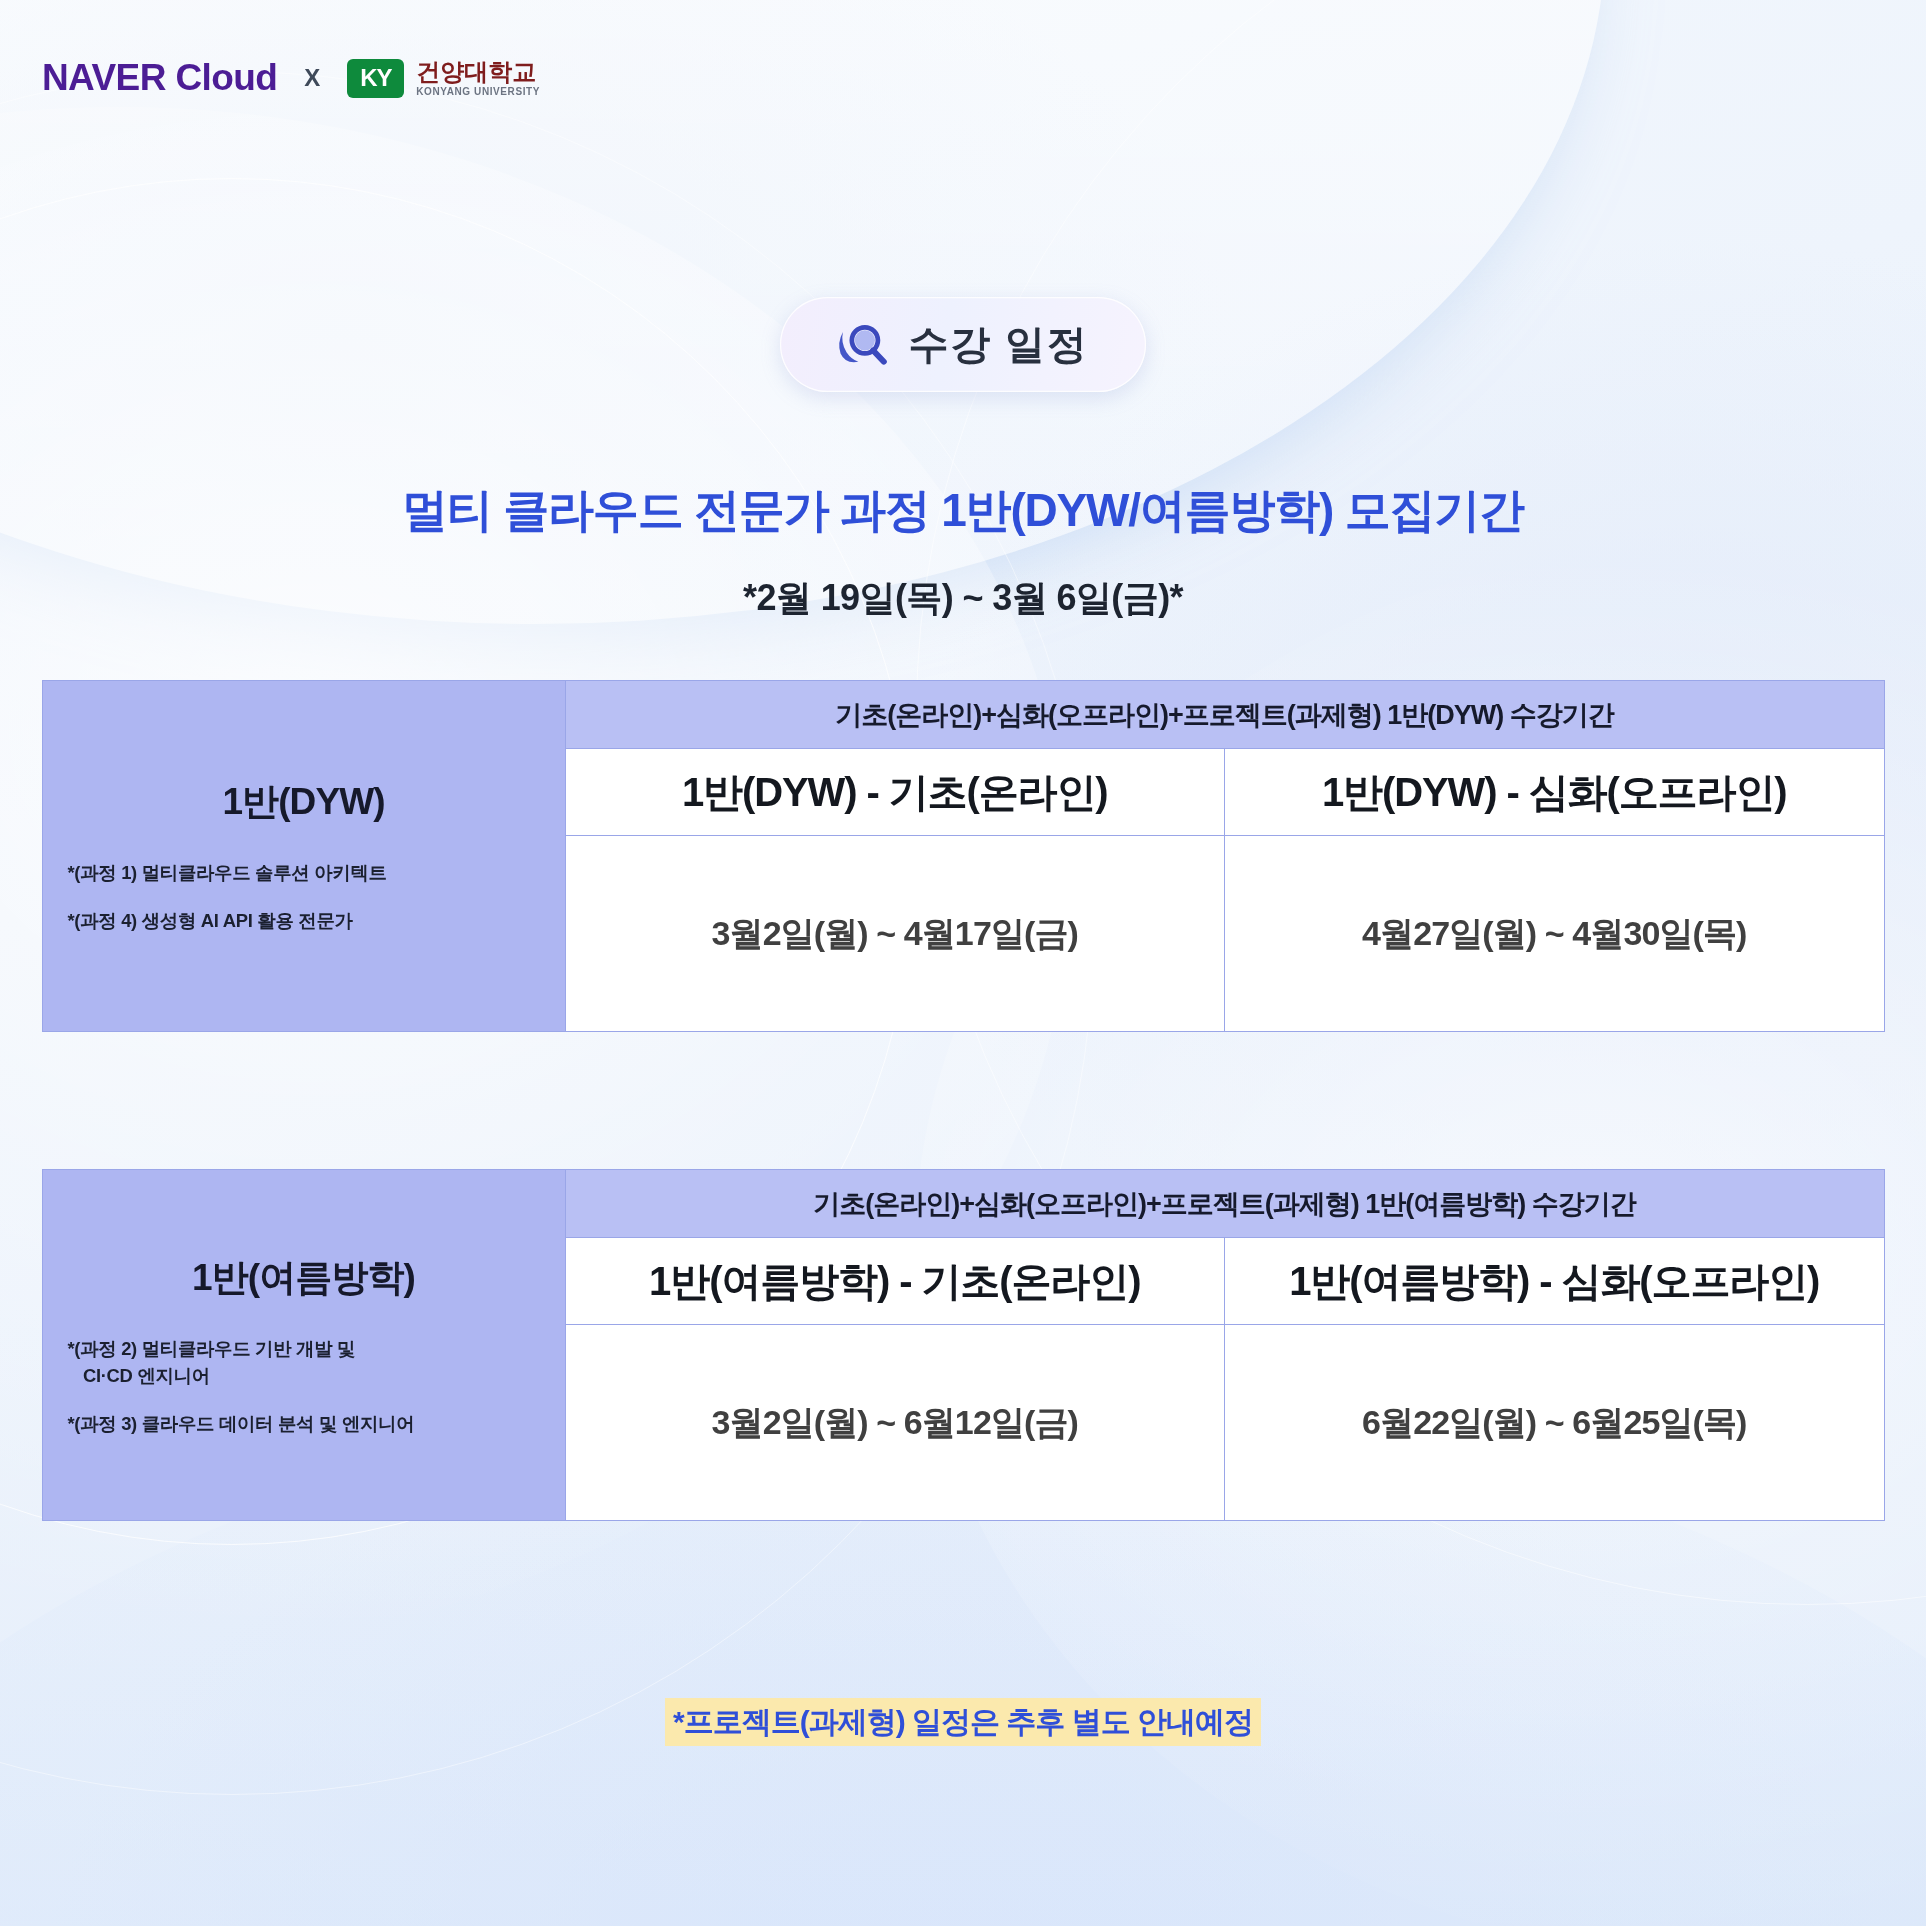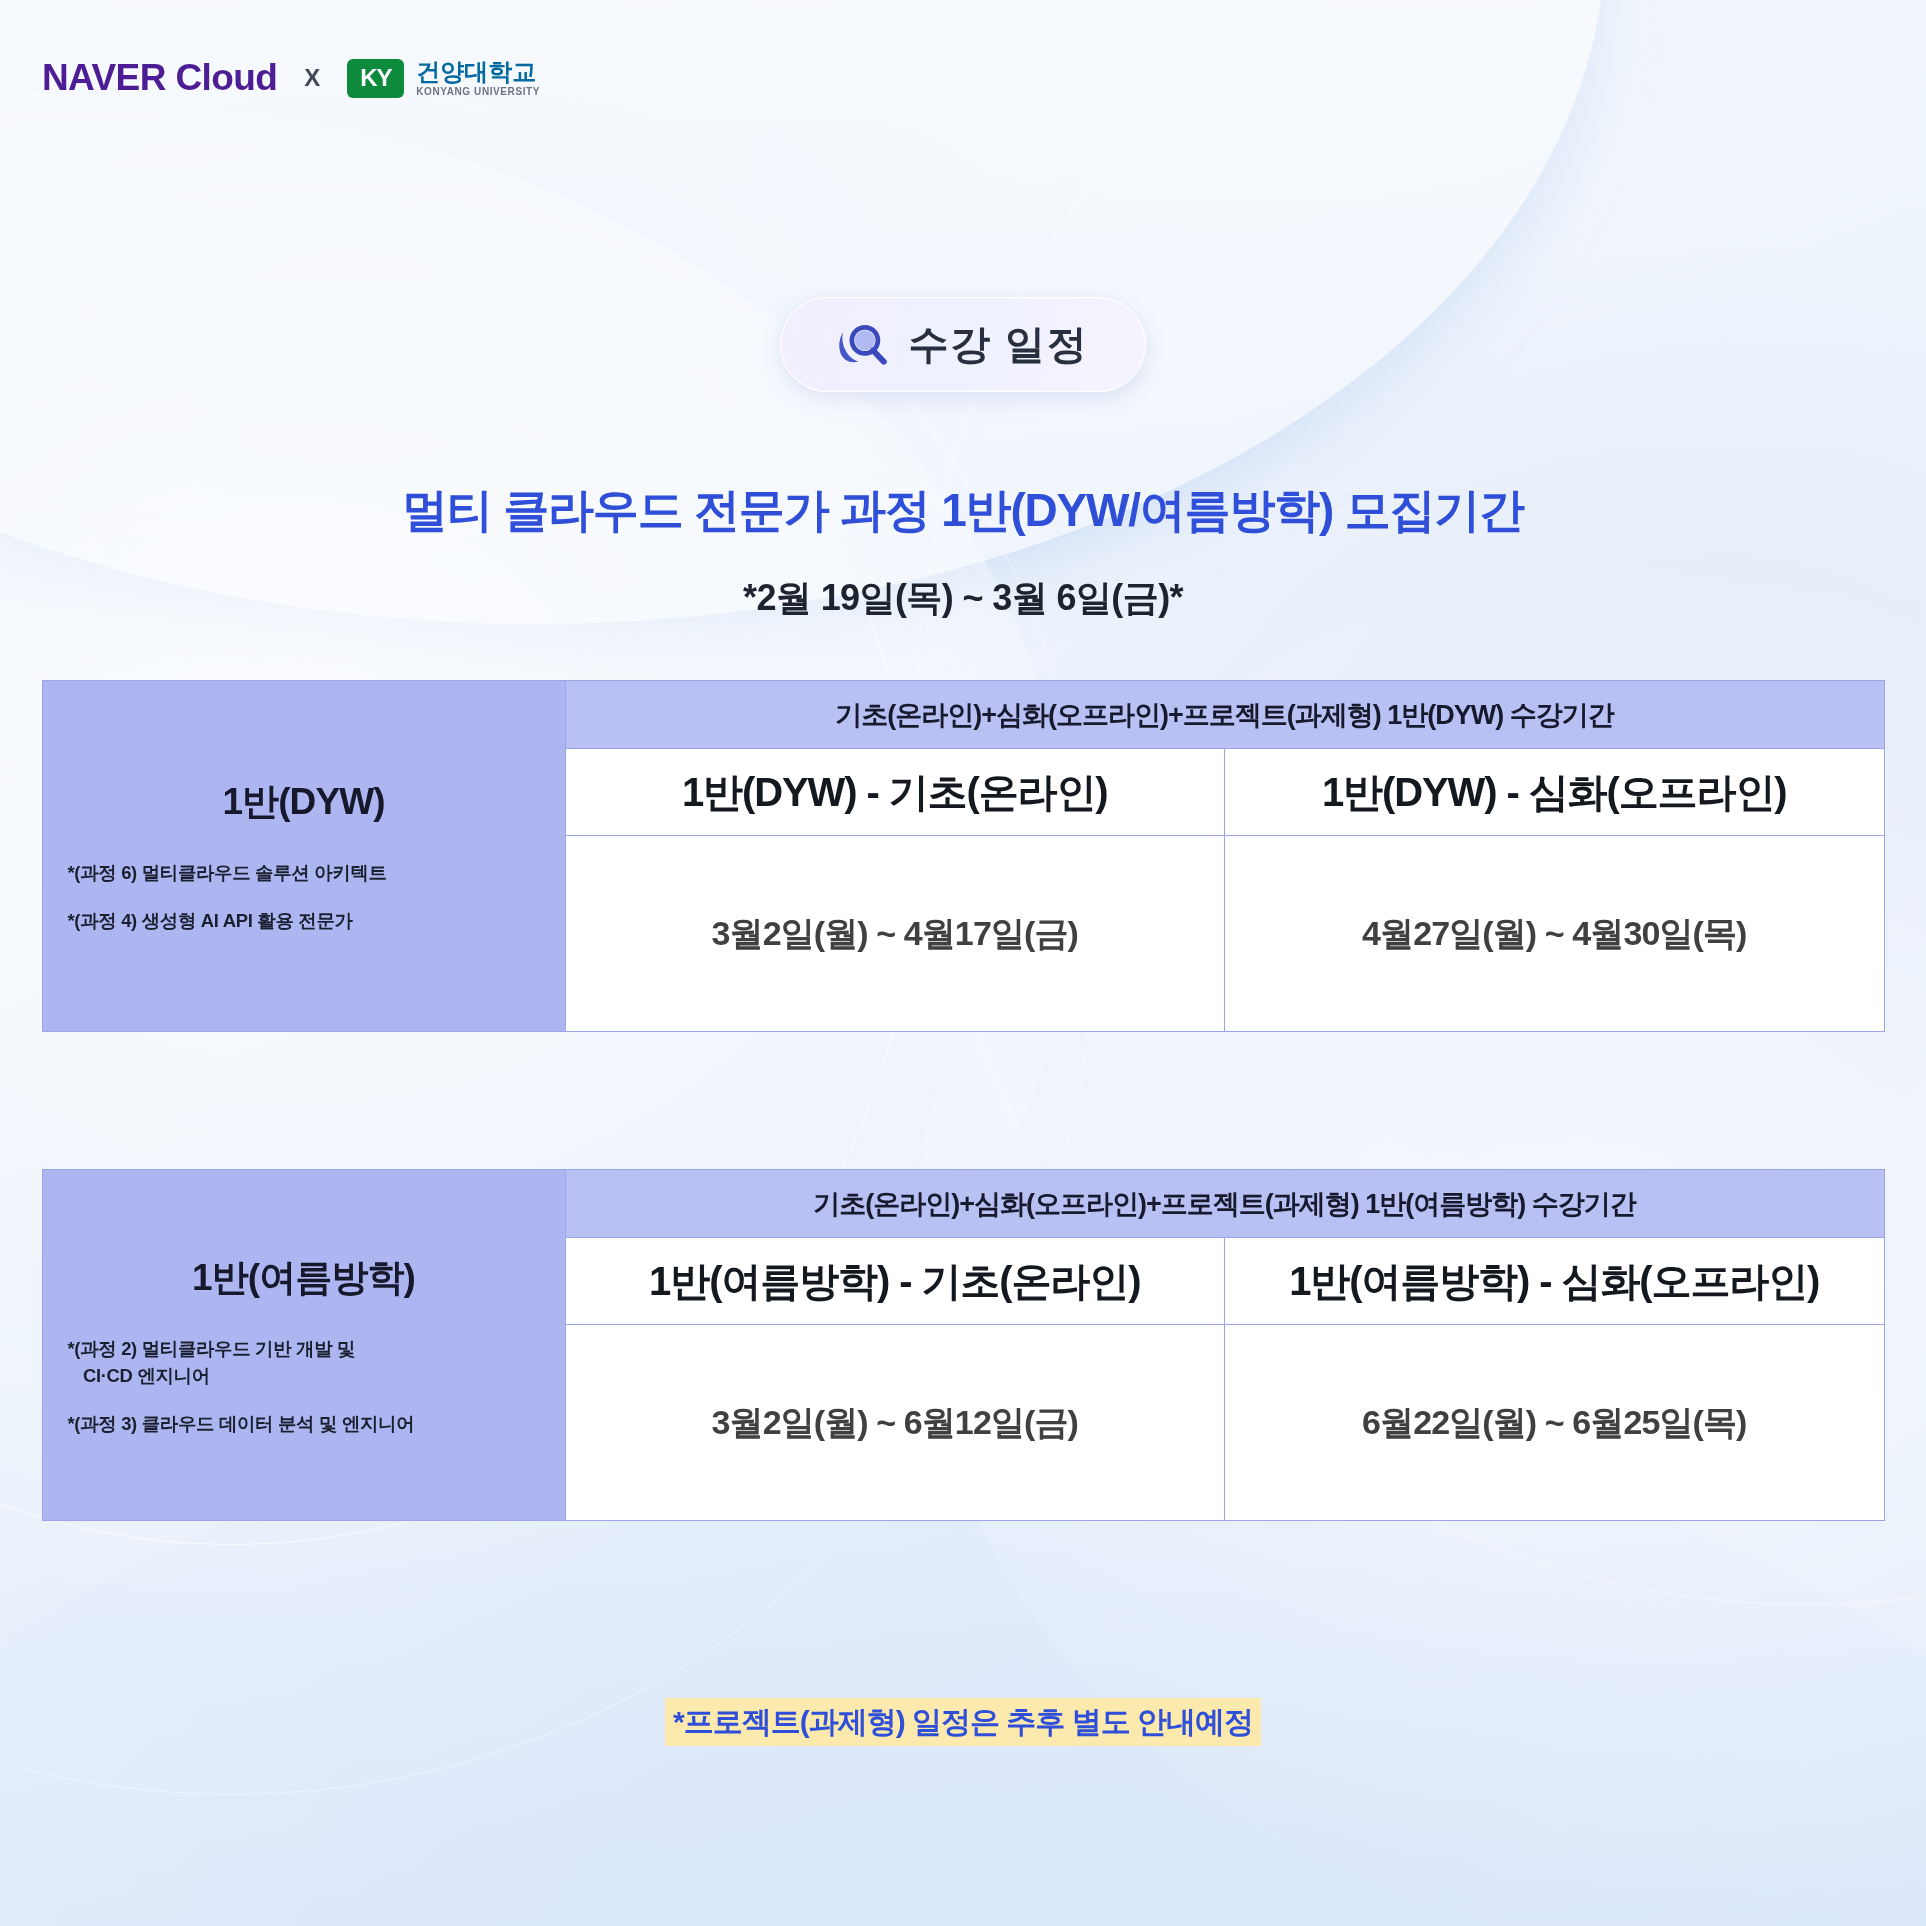--- a/index.html
+++ b/index.html
@@ -78,21 +78,21 @@
     width: 57px; height: 39px;
     background: #0e8a3c;
     border-radius: 6px;
     color: #ffffff;
     font-weight: 800;
     font-size: 24px;
     display: flex; align-items: center; justify-content: center;
     letter-spacing: -1.2px;
   }
   .ky-text { line-height: 1.05; }
-  .ky-kr { font-size: 24px; font-weight: 700; color: #0369a1; }
+  .ky-kr { font-size: 24px; font-weight: 700; color: #7f1d1d; }
   .ky-en { font-size: 10px; font-weight: 600; color: #6c7482; letter-spacing: 0.6px; margin-top: 2.4px; }
   .header-title {
     flex: 1;
     text-align: center;
     font-size: 37px;
     font-weight: 800;
     color: #2f4fd8;
     letter-spacing: -0.9px;
     padding-right: 18px;
     white-space: nowrap;
@@ -254,21 +254,21 @@
   </div>
 
   <div class="recruit-title">멀티 클라우드 전문가 과정 1반(DYW/여름방학) 모집기간</div>
   <div class="recruit-period">*2월 19일(목) ~ 3월 6일(금)*</div>
 
   <table class="tbl first">
     <tbody>
       <tr>
         <td class="left-cell" rowspan="3">
           <div class="left-title">1반(DYW)</div>
-          <div class="left-note">*(과정 6) 멀티클라우드 솔루션 아키텍트</div>
+          <div class="left-note">*(과정 1) 멀티클라우드 솔루션 아키텍트</div>
           <div class="left-note">*(과정 4) 생성형 AI API 활용 전문가</div>
         </td>
         <td class="span-head" colspan="2">기초(온라인)+심화(오프라인)+프로젝트(과제형) 1반(DYW) 수강기간</td>
       </tr>
       <tr>
         <td class="sub-head">1반(DYW) - 기초(온라인)</td>
         <td class="sub-head">1반(DYW) - 심화(오프라인)</td>
       </tr>
       <tr>
         <td class="date-cell">3월2일(월) ~ 4월17일(금)</td>

